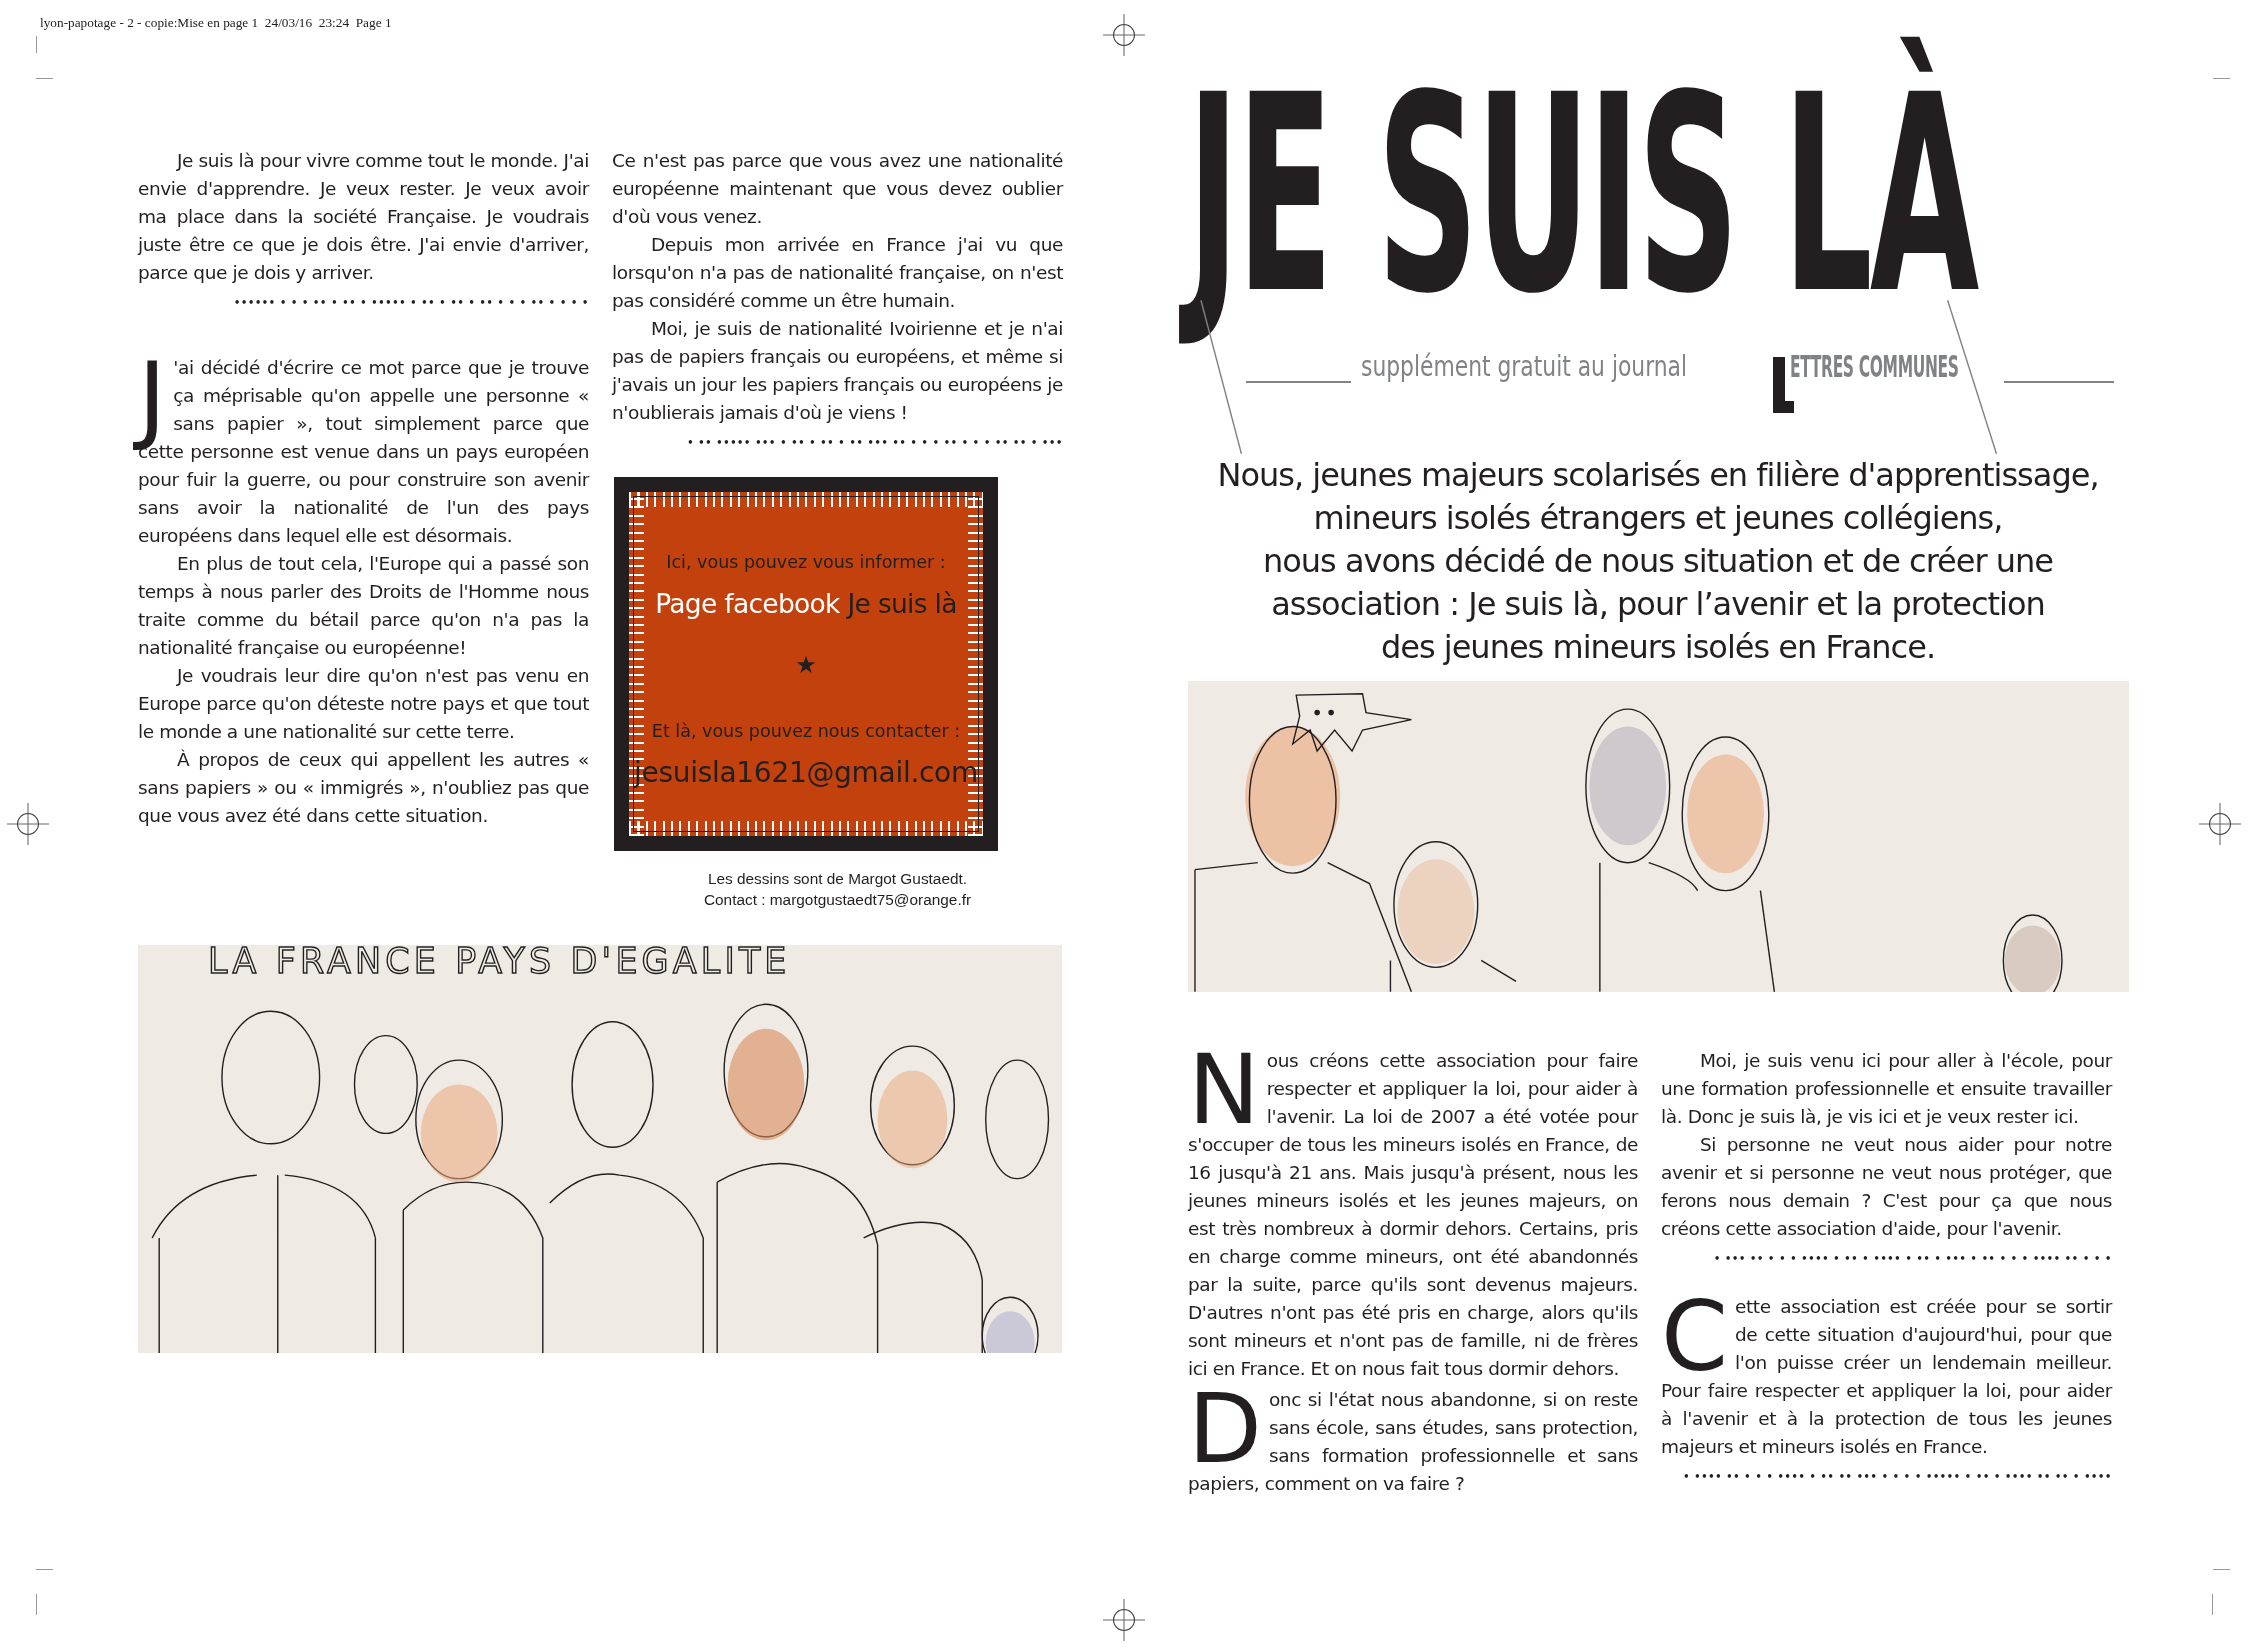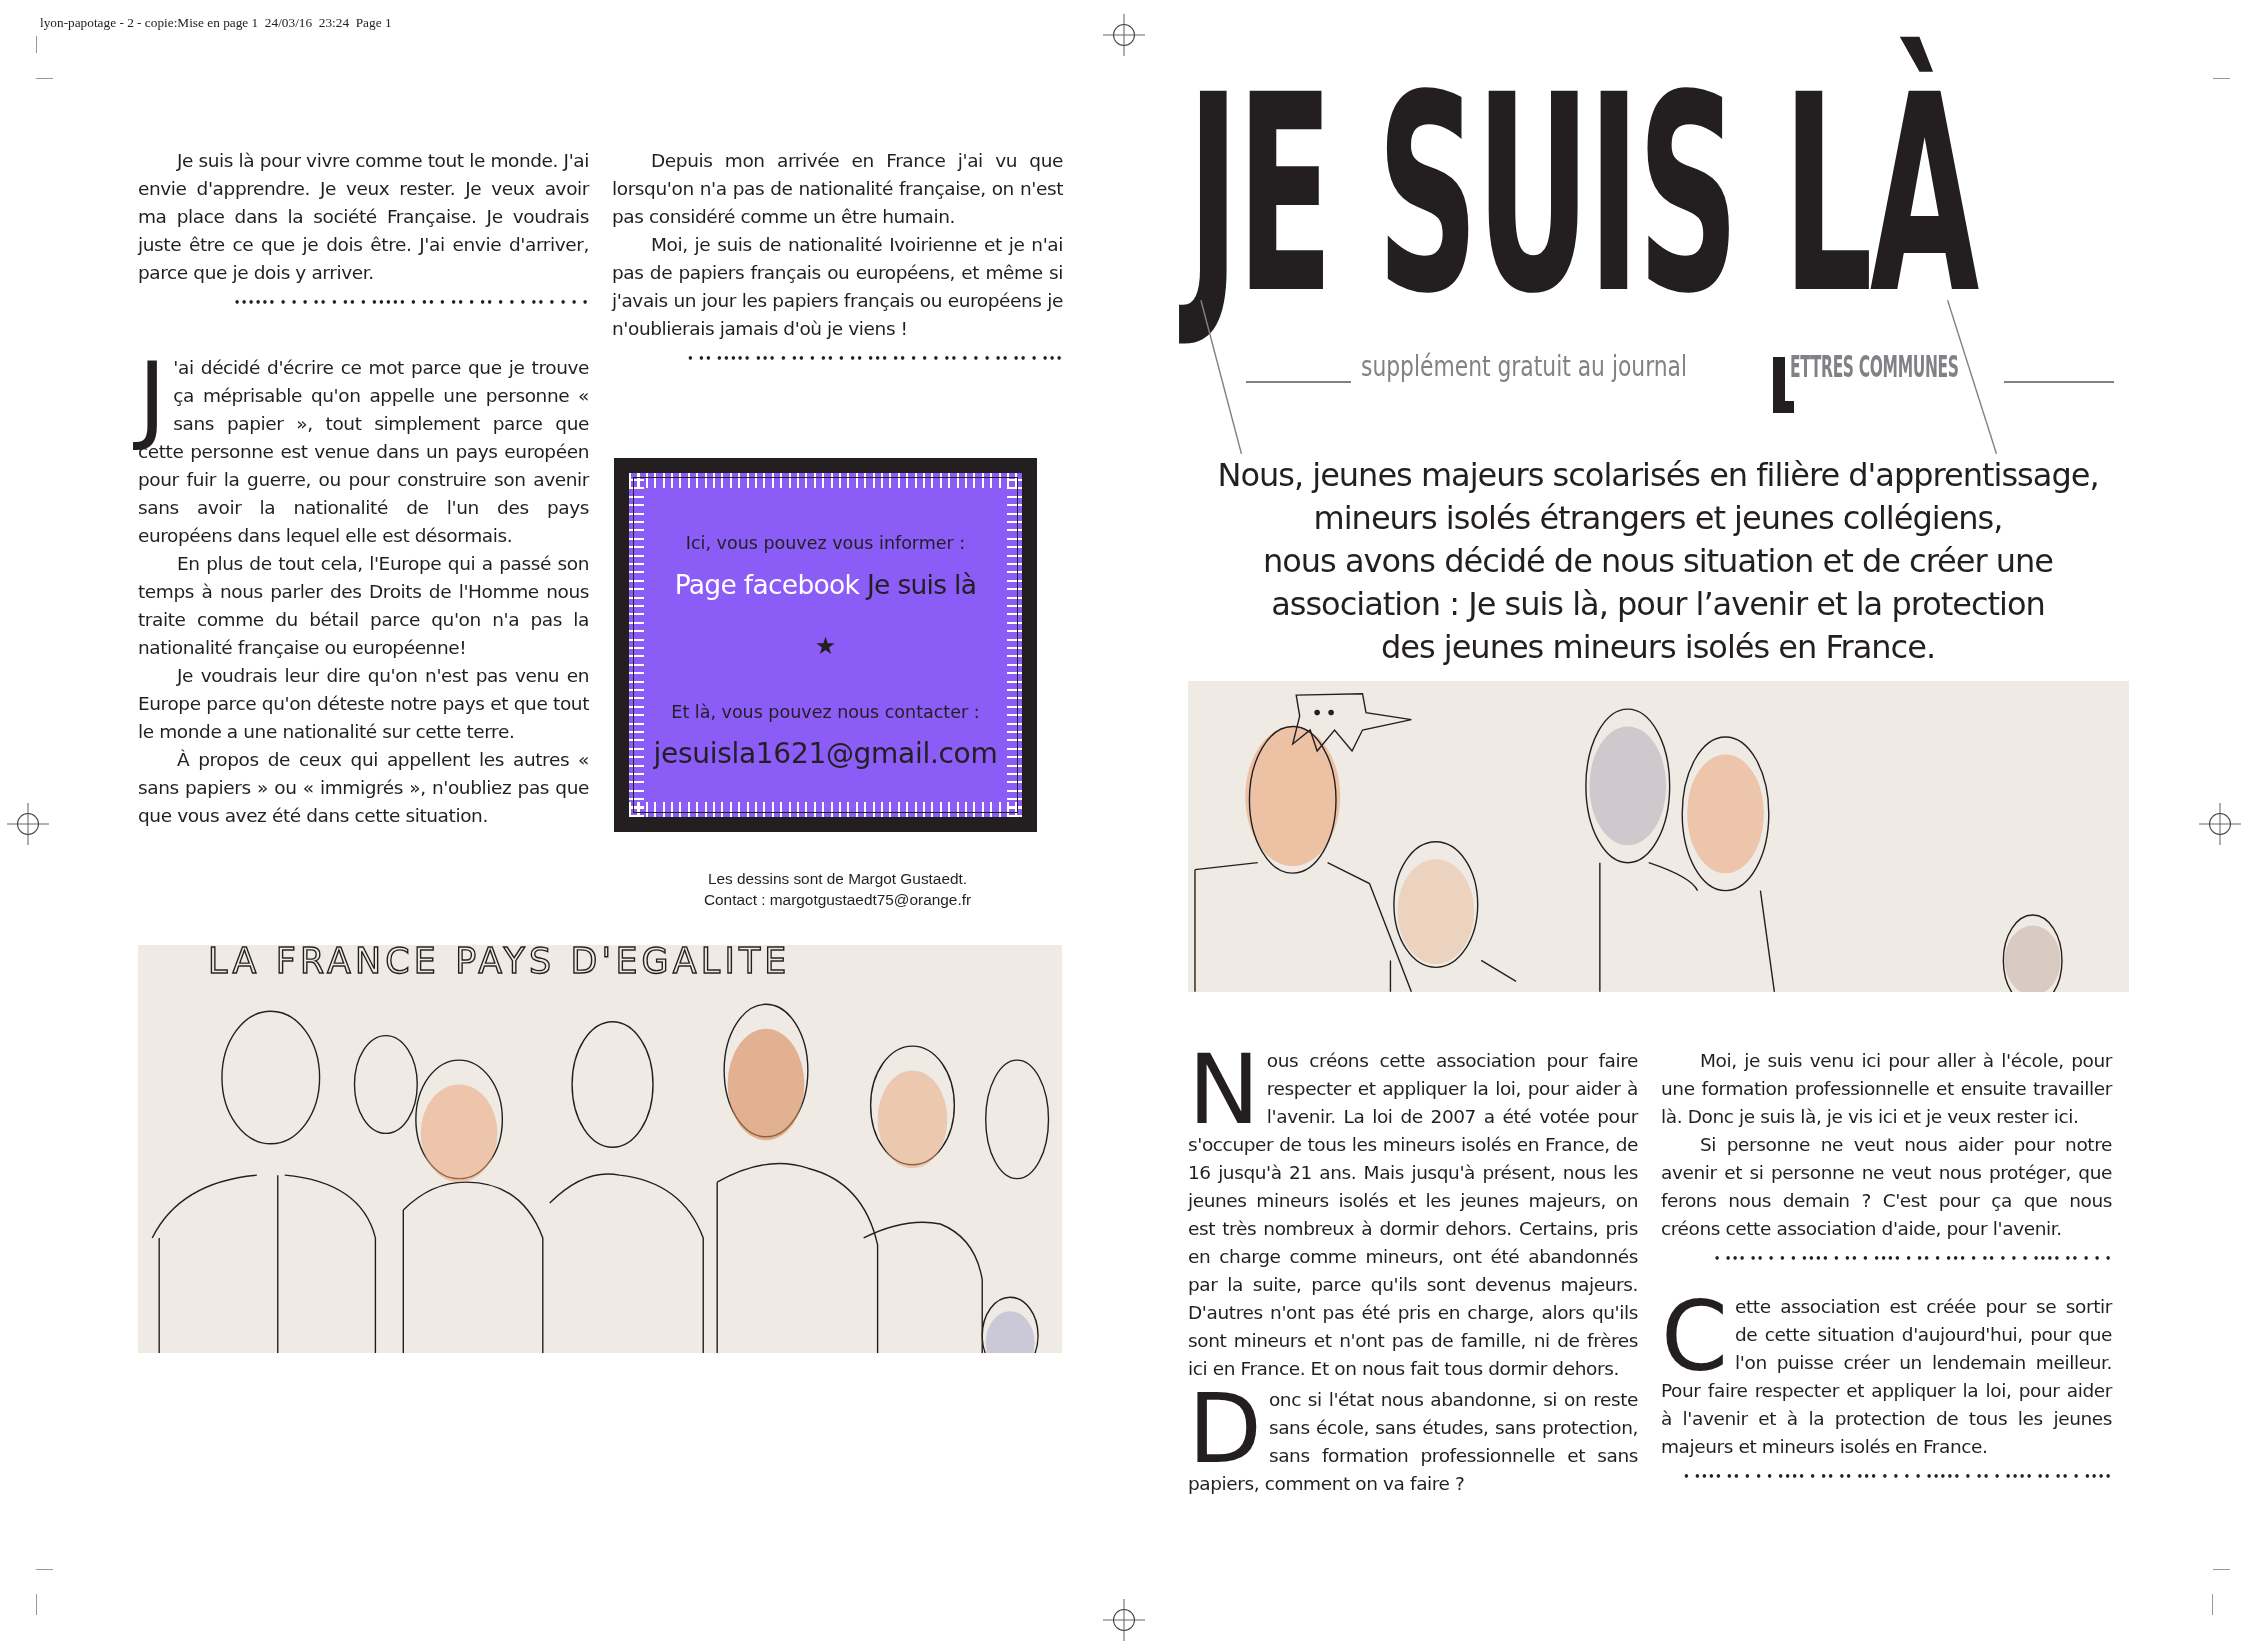--- a/index.html
+++ b/index.html
@@ -5,21 +5,21 @@
   html, body { margin:0; padding:0; background:#fff; }
   body { width:2250px; height:1648px; position:relative; overflow:hidden; font-family:"Liberation Sans", sans-serif; color:#231f20; }
   .slug { position:absolute; left:40px; top:15.4px; font-family:Liberation Serif, serif; font-size:13.3px; color:#222; white-space:pre; }
   .crop { position:absolute; background:#999; }
   .reg { position:absolute; width:42px; height:42px; }
   .col { position:absolute; font-family:"DejaVu Sans", sans-serif; font-size:18.5px; line-height:28px; text-align:justify; color:#231f20; letter-spacing:-0.4px; }
   .col p { margin:0; }
   .col p.ind { text-indent:39px; }
   .drop { float:left; font-size:96px; line-height:78px; margin:4.2px 9.8px 0 0; font-family:"DejaVu Sans", sans-serif; font-weight:400; letter-spacing:-2.8px; }
   .dots { text-align:right; font-size:9.8px; letter-spacing:0.7px; line-height:12.6px; margin-top:9.8px; color:#231f20; font-weight:bold; }
-  .infobox { position:absolute; left:614px; top:458px; width:423px; height:374px; box-sizing:border-box; border:15.4px solid #231f20; background:#8b5cf6; }
+  .infobox { position:absolute; left:614px; top:477px; width:384px; height:374px; box-sizing:border-box; border:15.4px solid #231f20; background:#c2410c; }
   .infobox::before { content:""; position:absolute; inset:-15.4px; border:15.4px solid transparent;
     background:
       repeating-linear-gradient(90deg, #fff 0 2.1px, transparent 2.1px 8.4px) top/100% 15.4px no-repeat,
       repeating-linear-gradient(90deg, #fff 0 2.1px, transparent 2.1px 8.4px) bottom/100% 15.4px no-repeat,
       repeating-linear-gradient(0deg, #fff 0 2.1px, transparent 2.1px 8.4px) left/15.4px 100% no-repeat,
       repeating-linear-gradient(0deg, #fff 0 2.1px, transparent 2.1px 8.4px) right/15.4px 100% no-repeat;
     pointer-events:none; }
   .infobox .inner { position:absolute; inset:4.2px; border:1.4px solid #231f20; }
   .ib-line { position:absolute; left:0; right:0; text-align:center; font-family:"DejaVu Sans", sans-serif; }
   .credit { position:absolute; left:614px; top:868px; width:447px; text-align:center; font-size:15.4px; line-height:21px; font-family:Liberation Sans, sans-serif; color:#231f20; }
@@ -70,20 +70,21 @@
   <p class="ind">Je suis là pour vivre comme tout le monde. J'ai envie d'apprendre. Je veux rester. Je veux avoir ma place dans la société Française. Je voudrais juste être ce que je dois être. J'ai envie d'arriver, parce que je dois y arriver.</p>
   <div class="dots">•••••• • • • ••  • •• • ••••• • •• • •• • •• • • • •• • • • •</div>
   <div style="height:45px;"></div>
   <p><span class="drop">J</span><span>'ai décidé d'écrire ce mot parce que je trouve ça méprisable qu'on appelle une personne « sans papier », tout simplement parce que cette personne est venue dans un pays européen pour fuir la guerre, ou pour construire son avenir sans avoir la nationalité de l'un des pays européens dans lequel elle est désormais.</span></p>
   <p class="ind">En plus de tout cela, l'Europe qui a passé son temps à nous parler des Droits de l'Homme nous traite comme du bétail parce qu'on n'a pas la nationalité française ou européenne!</p>
   <p class="ind">Je voudrais leur dire qu'on n'est pas venu en Europe parce qu'on déteste notre pays et que tout le monde a une nationalité sur cette terre.</p>
   <p class="ind">À propos de ceux qui appellent les autres « sans papiers » ou « immigrés », n'oubliez pas que que vous avez été dans cette situation.</p>
 </div>
 
 <div class="col" style="left:612px;top:147px;width:451px;">
+  <p>Ce n'est pas parce que vous avez une nationalité européenne maintenant que vous devez oublier d'où vous venez.</p>
   <p class="ind">Depuis mon arrivée en France j'ai vu que lorsqu'on n'a pas de nationalité française, on n'est pas considéré comme un être humain.</p>
   <p class="ind">Moi, je suis de nationalité Ivoirienne et je n'ai pas de papiers français ou européens, et même si j'avais un jour les papiers français ou européens je n'oublierais jamais d'où je viens !</p>
   <div class="dots">• •• ••••• ••• • •• • •• • •• ••• •• • • • •• • • • •• •• • •••</div>
 </div>
 
 <div class="infobox">
   <div class="inner"></div>
   <div class="ib-line" style="top:60px;font-size:17.5px;">Ici, vous pouvez vous informer :</div>
   <div class="ib-line" style="top:96px;font-size:26.5px;letter-spacing:-0.7px;">
     <span style="color:#fff;">Page facebook</span>

